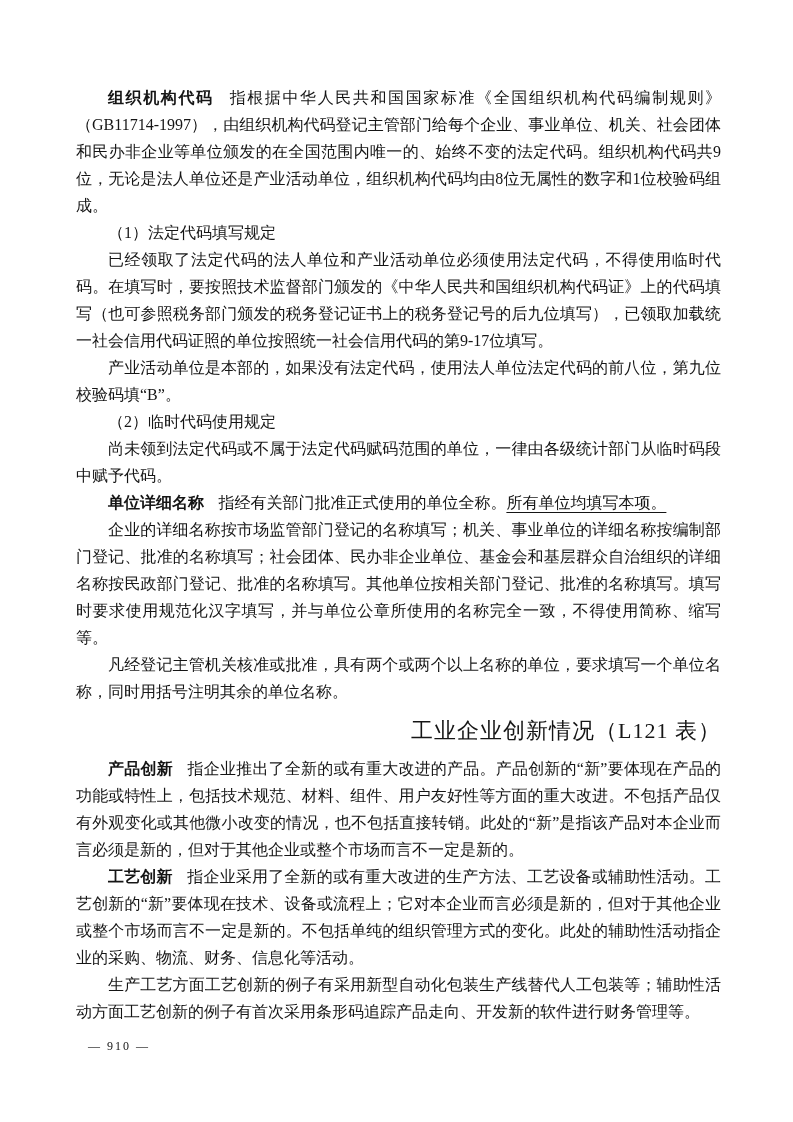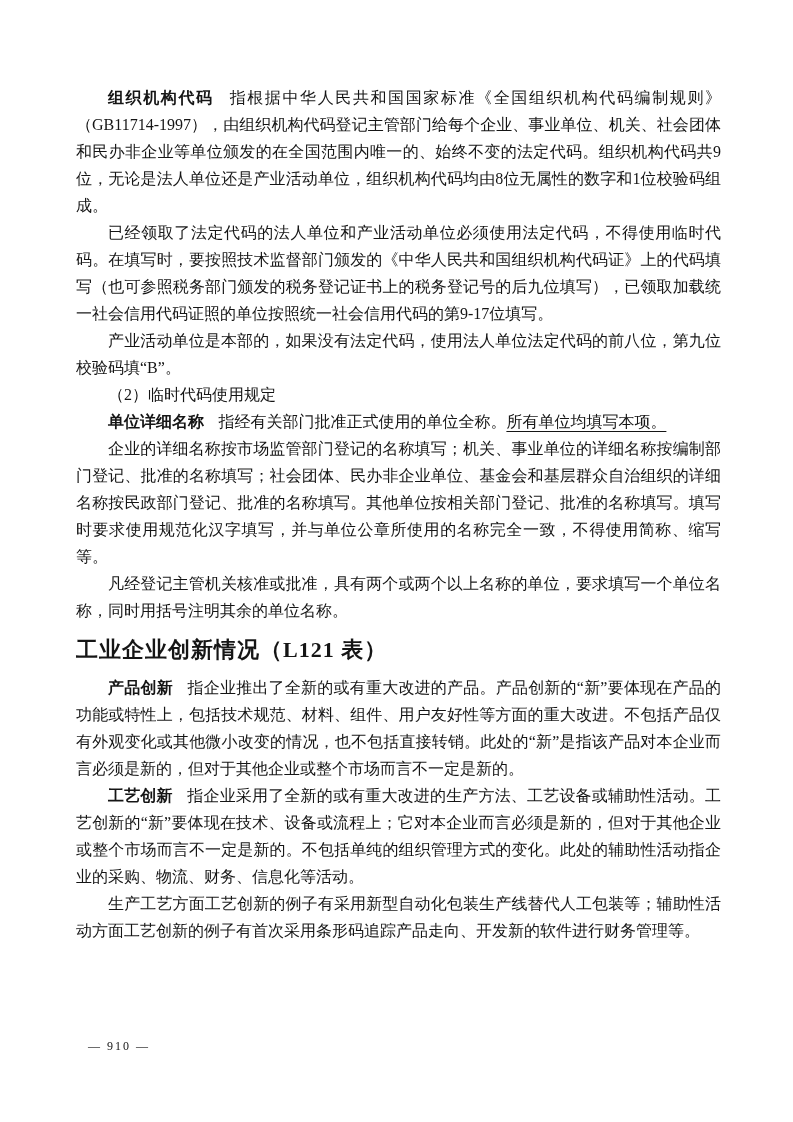--- a/index.html
+++ b/index.html
@@ -34,25 +34,25 @@
   .term {
     font-weight: bold;
   }
   .term::after {
     content: "";
     display: inline-block;
     width: 0.9em;
   }
   .doc-title {
     margin: 11px 0 9px 0;
-    text-align: left;
+    text-align: right;
     text-indent: 0 !important;
     font-size: 22px;
     line-height: 30px;
-    font-weight: bold;
+    font-weight: normal;
     letter-spacing: 1px;
   }
   .u {
     text-decoration: underline;
     text-underline-offset: 4px;
   }
   .footer {
     position: absolute;
     left: 88px;
     top: 1034px;
@@ -62,27 +62,29 @@
   }
 </style>
 </head>
 <body>
 
 <div class="page">
   <div class="content">
 
     <p><span class="term">组织机构代码</span><span>指根据中华人民共和国国家标准《全国组织机构代码编制规则》（GB11714-1997），由组织机构代码登记主管部门给每个企业、事业单位、机关、社会团体和民办非企业等单位颁发的在全国范围内唯一的、始终不变的法定代码。组织机构代码共9位，无论是法人单位还是产业活动单位，组织机构代码均由8位无属性的数字和1位校验码组成。</span></p>
 
+    <p>（1）法定代码填写规定</p>
 
     <p>已经领取了法定代码的法人单位和产业活动单位必须使用法定代码，不得使用临时代码。在填写时，要按照技术监督部门颁发的《中华人民共和国组织机构代码证》上的代码填写（也可参照税务部门颁发的税务登记证书上的税务登记号的后九位填写），已领取加载统一社会信用代码证照的单位按照统一社会信用代码的第9-17位填写。</p>
 
     <p>产业活动单位是本部的，如果没有法定代码，使用法人单位法定代码的前八位，第九位校验码填“B”。</p>
 
     <p>（2）临时代码使用规定</p>
 
+    <p>尚未领到法定代码或不属于法定代码赋码范围的单位，一律由各级统计部门从临时码段中赋予代码。</p>
 
     <p><span class="term">单位详细名称</span><span>指经有关部门批准正式使用的单位全称。</span><span class="u">所有单位均填写本项。</span></p>
 
     <p>企业的详细名称按市场监管部门登记的名称填写；机关、事业单位的详细名称按编制部门登记、批准的名称填写；社会团体、民办非企业单位、基金会和基层群众自治组织的详细名称按民政部门登记、批准的名称填写。其他单位按相关部门登记、批准的名称填写。填写时要求使用规范化汉字填写，并与单位公章所使用的名称完全一致，不得使用简称、缩写等。</p>
 
     <p>凡经登记主管机关核准或批准，具有两个或两个以上名称的单位，要求填写一个单位名称，同时用括号注明其余的单位名称。</p>
 
     <h1 class="doc-title">工业企业创新情况（L121 表）</h1>
 
 

